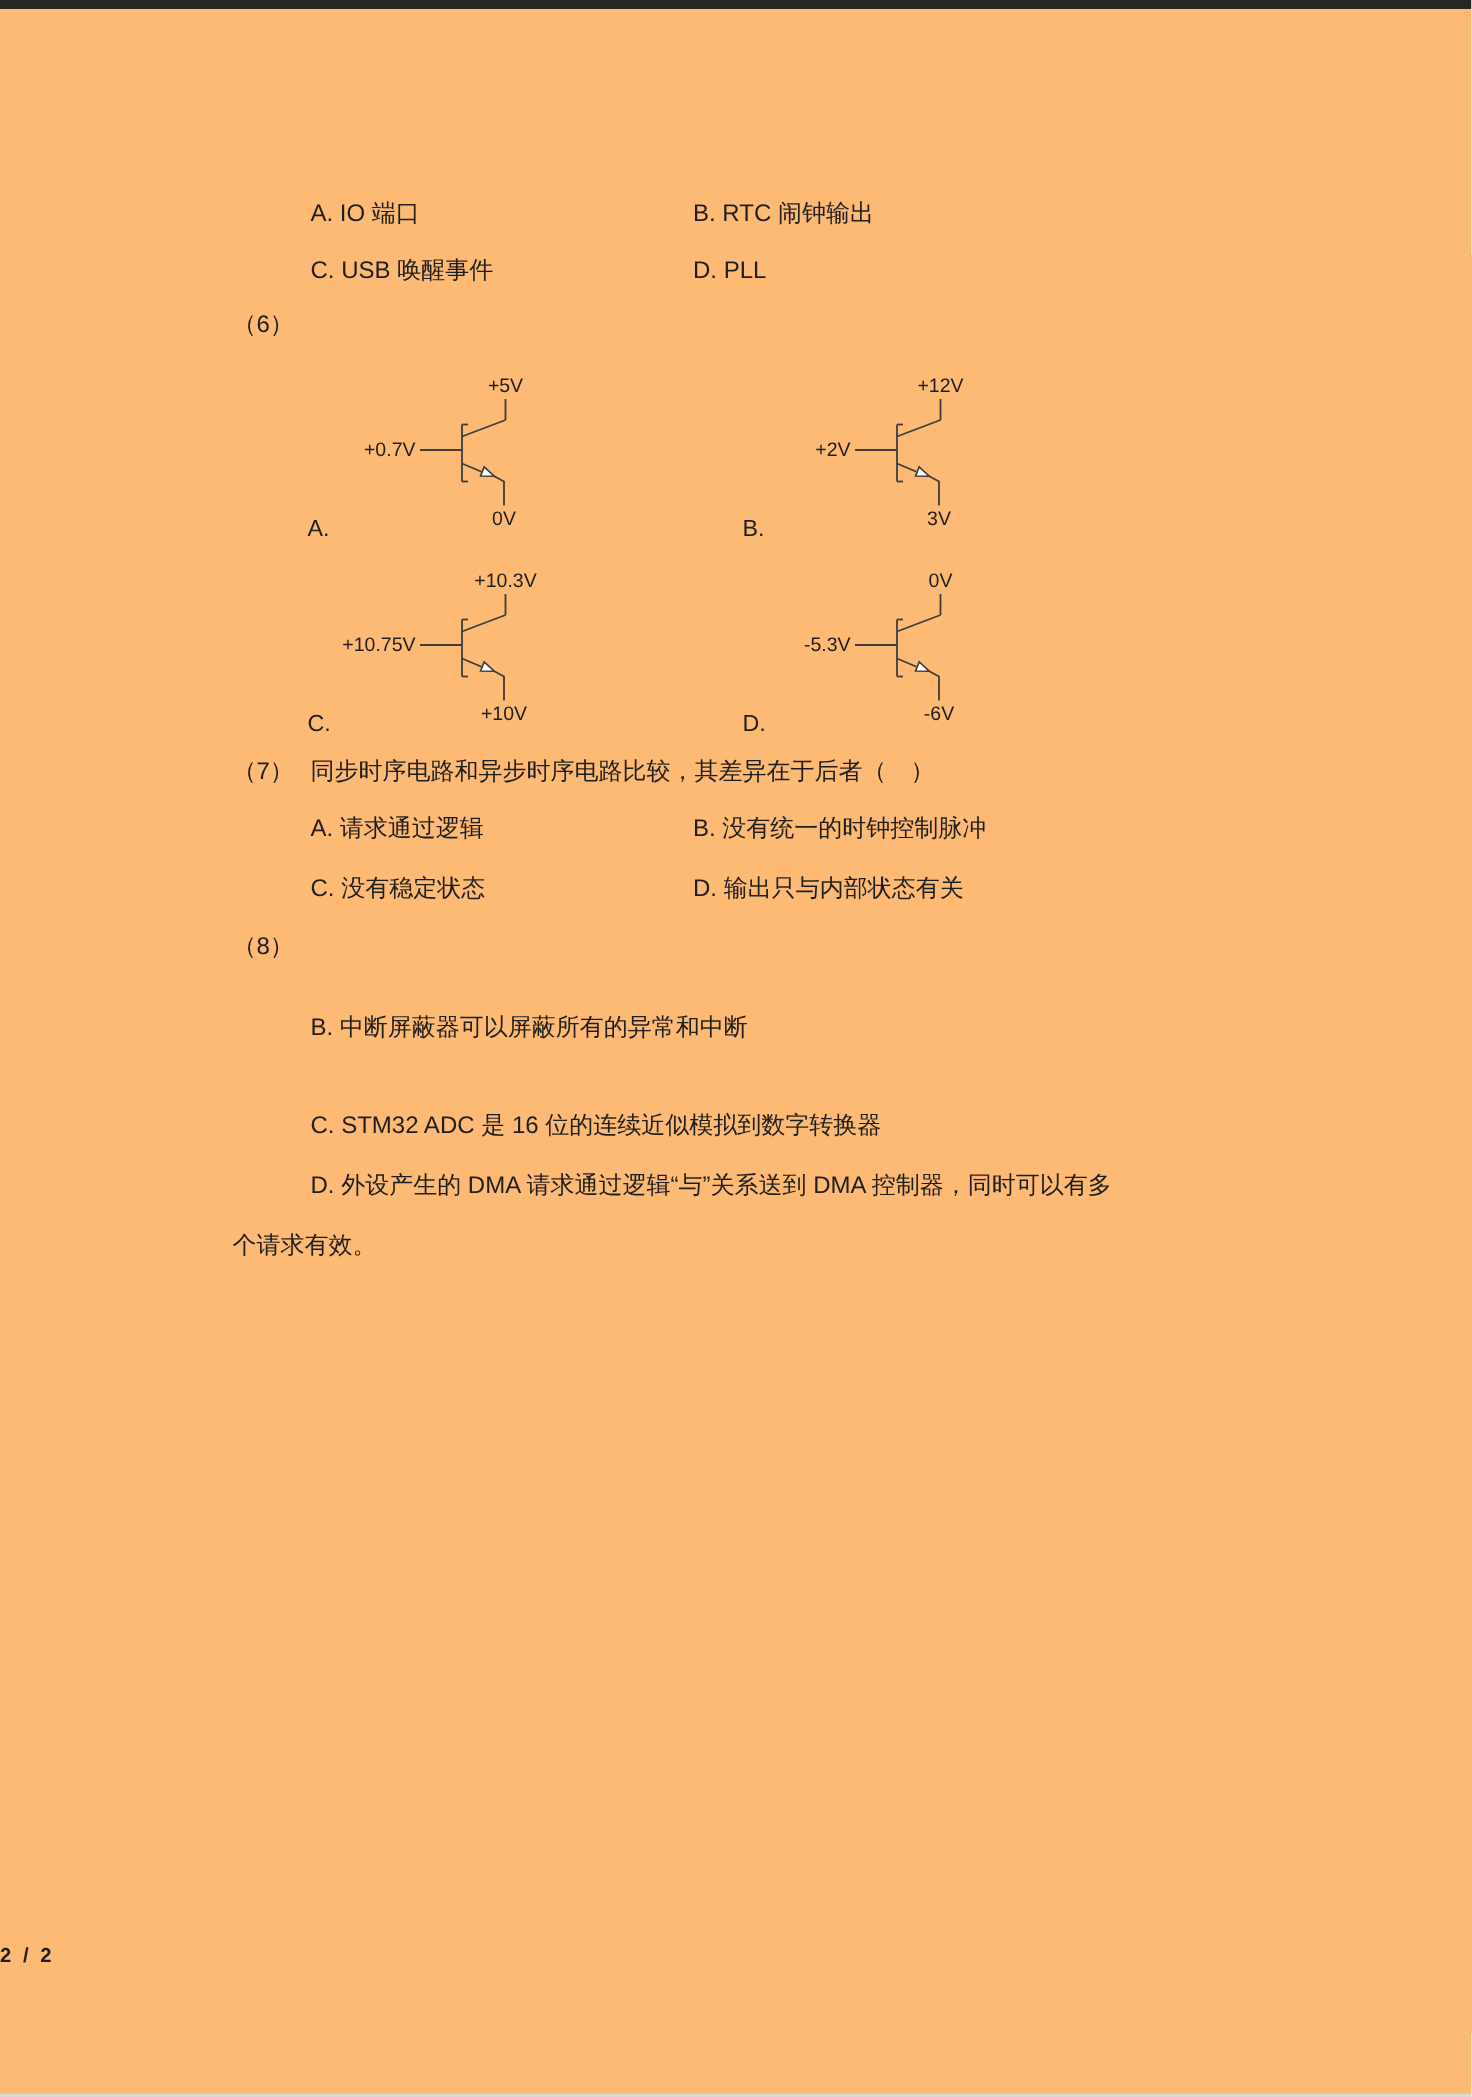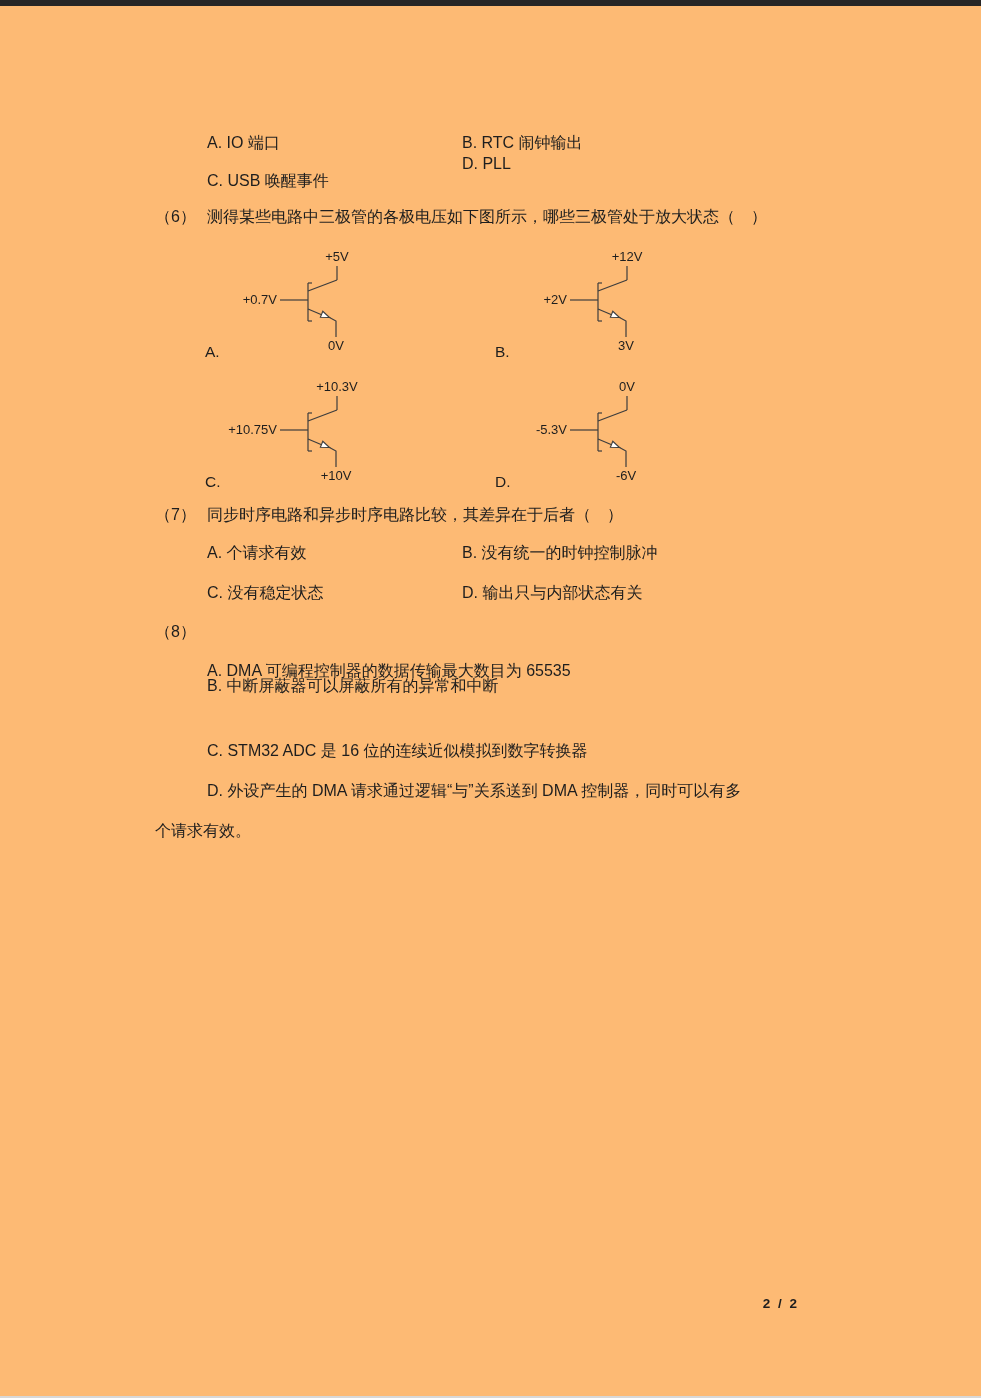--- a/index.html
+++ b/index.html
@@ -21,37 +21,36 @@
   .leftmargin { left:155px; }
 
   svg.transistor { position:absolute; overflow:visible; }
   svg.transistor line, svg.transistor polyline { stroke:#3d3d3d; stroke-width:1.2; fill:none; }
   svg.transistor polygon { stroke:#3d3d3d; stroke-width:1.1; fill:#ffffff; }
   svg.transistor text { font-size:13px; fill:#1e1e1e; font-family:"Liberation Sans","DejaVu Sans",sans-serif; }
   svg.transistor text.dletter { font-size:15.5px; }
 
   .footer {
     position:absolute; top:1296px; left:0; width:799px;
-    text-align:right; font-size:13.5px; font-weight:bold; letter-spacing:2px;
+    text-align:left; font-size:13.5px; font-weight:bold; letter-spacing:2px;
   }
 </style>
 </head>
 <body>
 
 <div class="page">
 
   <div class="bar-top"></div>
 
   <div class="t col1" style="top:133px">A. IO 端口</div>
   <div class="t col2" style="top:133px">B. RTC 闹钟输出</div>
   <div class="t col1" style="top:171px">C. USB 唤醒事件</div>
-  <div class="t col2" style="top:154px">D. PLL</div>
+  <div class="t col2" style="top:171px">D. PLL</div>
 
   <div class="t qnum" style="top:207px">（6）</div>
-  <div class="t qtext" style="top:207px">测得某些电路中三极管的各极电压如下图所示，哪些三极管处于放大状态（　）</div>
 
   <svg class="transistor" style="left:195px; top:245px" width="290" height="118" viewBox="0 0 290 118">
     <g>
       <line x1="142" y1="21" x2="142" y2="35"></line>
       <line x1="142" y1="35" x2="113" y2="46"></line>
       <line x1="113" y1="38" x2="113" y2="76"></line>
       <line x1="113" y1="38" x2="117" y2="38"></line>
       <line x1="113" y1="76" x2="117" y2="76"></line>
       <line x1="85" y1="55" x2="113" y2="55"></line>
       <line x1="113" y1="64" x2="126" y2="69.5"></line>
@@ -113,27 +112,26 @@
       <polyline points="134.5,72.5 141,76 141,92"></polyline>
     </g>
     <text x="142" y="16" text-anchor="middle">0V</text>
     <text x="82" y="59" text-anchor="end">-5.3V</text>
     <text x="141" y="105" text-anchor="middle">-6V</text>
     <text x="10" y="112" class="dletter">D.</text>
   </svg>
 
   <div class="t qnum" style="top:505px">（7）</div>
   <div class="t qtext" style="top:505px">同步时序电路和异步时序电路比较，其差异在于后者（　）</div>
-  <div class="t col1" style="top:543px">A. 个请求有效</div>
+  <div class="t col1" style="top:543px">A. 请求通过逻辑</div>
   <div class="t col2" style="top:543px">B. 没有统一的时钟控制脉冲</div>
   <div class="t col1" style="top:583px">C. 没有稳定状态</div>
   <div class="t col2" style="top:583px">D. 输出只与内部状态有关</div>
 
   <div class="t qnum" style="top:622px">（8）</div>
-  <div class="t col1" style="top:661px">A. DMA 可编程控制器的数据传输最大数目为 65535</div>
   <div class="t col1" style="top:676px">B. 中断屏蔽器可以屏蔽所有的异常和中断</div>
   <div class="t col1" style="top:741px">C. STM32 ADC 是 16 位的连续近似模拟到数字转换器</div>
   <div class="t col1" style="top:781px">D. 外设产生的 DMA 请求通过逻辑“与”关系送到 DMA 控制器，同时可以有多</div>
   <div class="t leftmargin" style="top:821px">个请求有效。</div>
 
   <div class="footer">2 / 2</div>
 
   <div class="bar-bottom"></div>
 
 </div>

